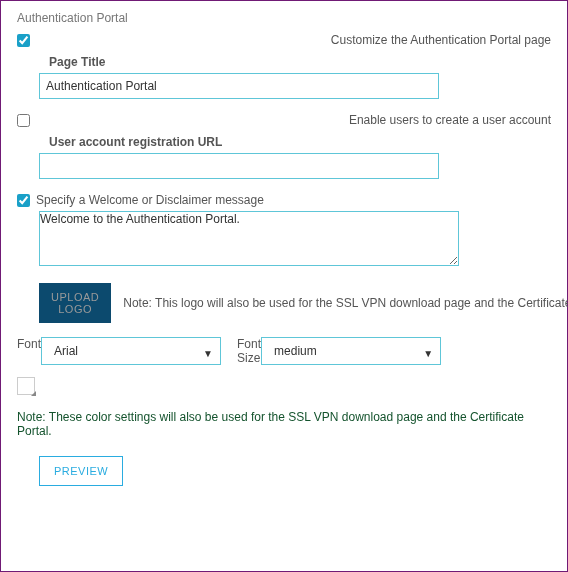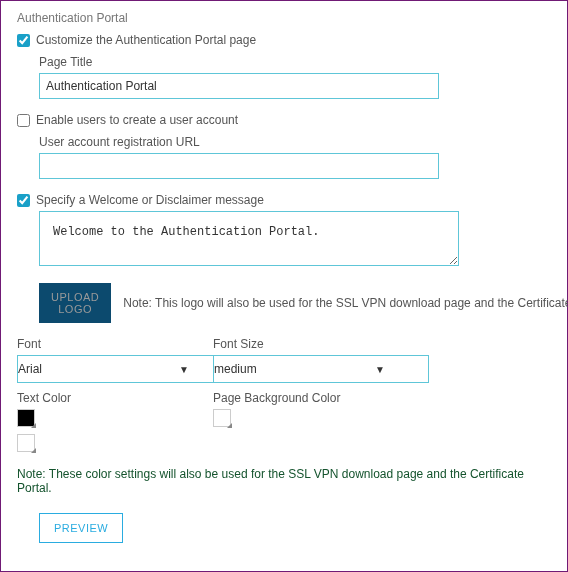--- a/index.html
+++ b/index.html
@@ -34,45 +34,46 @@
     accent-color: #1aa0c8;
   }
   .indent-1 { margin-left: 22px; }
   .label {
     font-size: 12px;
     color: #555;
   }
   .sublabel {
     font-size: 12px;
     color: #555;
-    margin: 4px 0 4px 22px;
+    margin: 4px 0 4px 32px;
     display: block;
+    font-weight: bold;
   }
   .text-input {
     width: 400px;
     height: 26px;
     border: 1px solid #5ec6d8;
     padding: 4px 6px;
     font-size: 12px;
     color: #333;
     margin-left: 22px;
     margin-bottom: 14px;
     outline: none;
   }
   .textarea {
     width: 420px;
     height: 55px;
     border: 1px solid #5ec6d8;
-    padding: 13px;
+    padding: 0;
     font-size: 12px;
     color: #333;
     margin-left: 22px;
     margin-bottom: 14px;
     resize: both;
-    font-family: Liberation Mono, monospace;
+    font-family: Liberation Sans, sans-serif;
     outline: none;
   }
   .upload-row {
     display: flex;
     align-items: center;
     margin-left: 22px;
     margin-bottom: 14px;
   }
   .upload-btn {
     background: #0c4a6e;
@@ -90,36 +91,36 @@
     white-space: nowrap;
   }
   .two-col {
     display: flex;
     gap: 16px;
     margin-bottom: 8px;
   }
   .col {
     flex: 0 0 180px;
     display: flex;
-    flex-direction: column;
+    flex-direction: row;
   }
   .col-label {
     font-size: 12px;
     color: #555;
     margin-bottom: 4px;
   }
   .select-wrap {
     position: relative;
     width: 180px;
   }
   .select {
-    width: 216px;
+    width: 180px;
     height: 28px;
     border: 1px solid #5ec6d8;
-    padding: 4px 24px 4px 0;
+    padding: 4px 24px 4px 12px;
     font-size: 12px;
     color: #333;
     background: #fff;
     appearance: none;
     outline: none;
   }
   .select-arrow {
     position: absolute;
     right: 8px;
     top: 50%;
@@ -160,21 +161,21 @@
   .preview-btn {
     background: #fff;
     color: #2aace0;
     border: 1px solid #2aace0;
     padding: 8px 14px;
     font-size: 11px;
     letter-spacing: 0.5px;
     margin-left: 22px;
     cursor: pointer;
   }
-  .section-gap { margin-bottom: 8px; }
+  .section-gap { margin-bottom: 8px; justify-content: space-between; }
 </style>
 </head>
 <body>
 
 <div class="panel">
 
   <div class="panel-title">Authentication Portal</div>
 
   
   <div class="row section-gap">
@@ -221,30 +222,20 @@
       <div class="select-wrap">
         <select class="select">
           <option>medium</option>
         </select>
         <span class="select-arrow">▼</span>
       </div>
     </div>
   </div>
 
   
-  <div class="color-row">
-    <div class="color-col">
-      <div class="col-label">Text Color</div>
-      <span class="swatch" style="background:#000000"></span>
-    </div>
-    <div class="color-col">
-      <div class="col-label">Page Background Color</div>
-      <span class="swatch" style="background:#ffffff"></span>
-    </div>
-  </div>
 
   
   <div class="color-row">
     <div class="color-col">
       <span class="swatch" style="background:#ffffff"></span>
     </div>
   </div>
 
   <div class="note">Note: These color settings will also be used for the SSL VPN download page and the Certificate Portal.</div>
 

